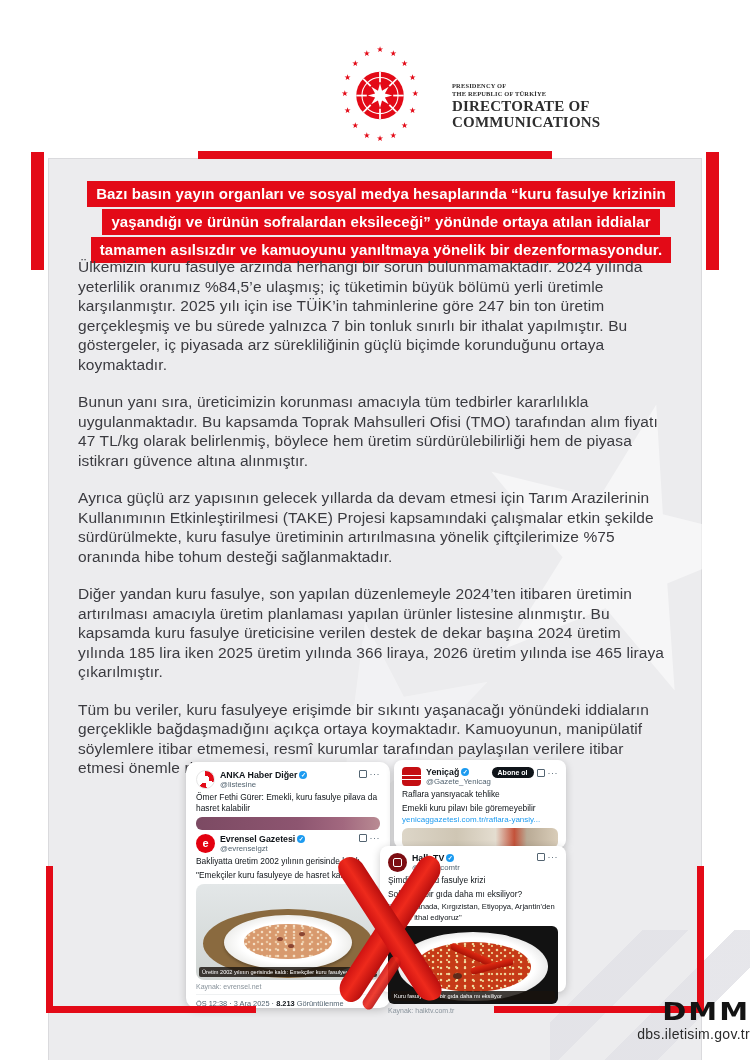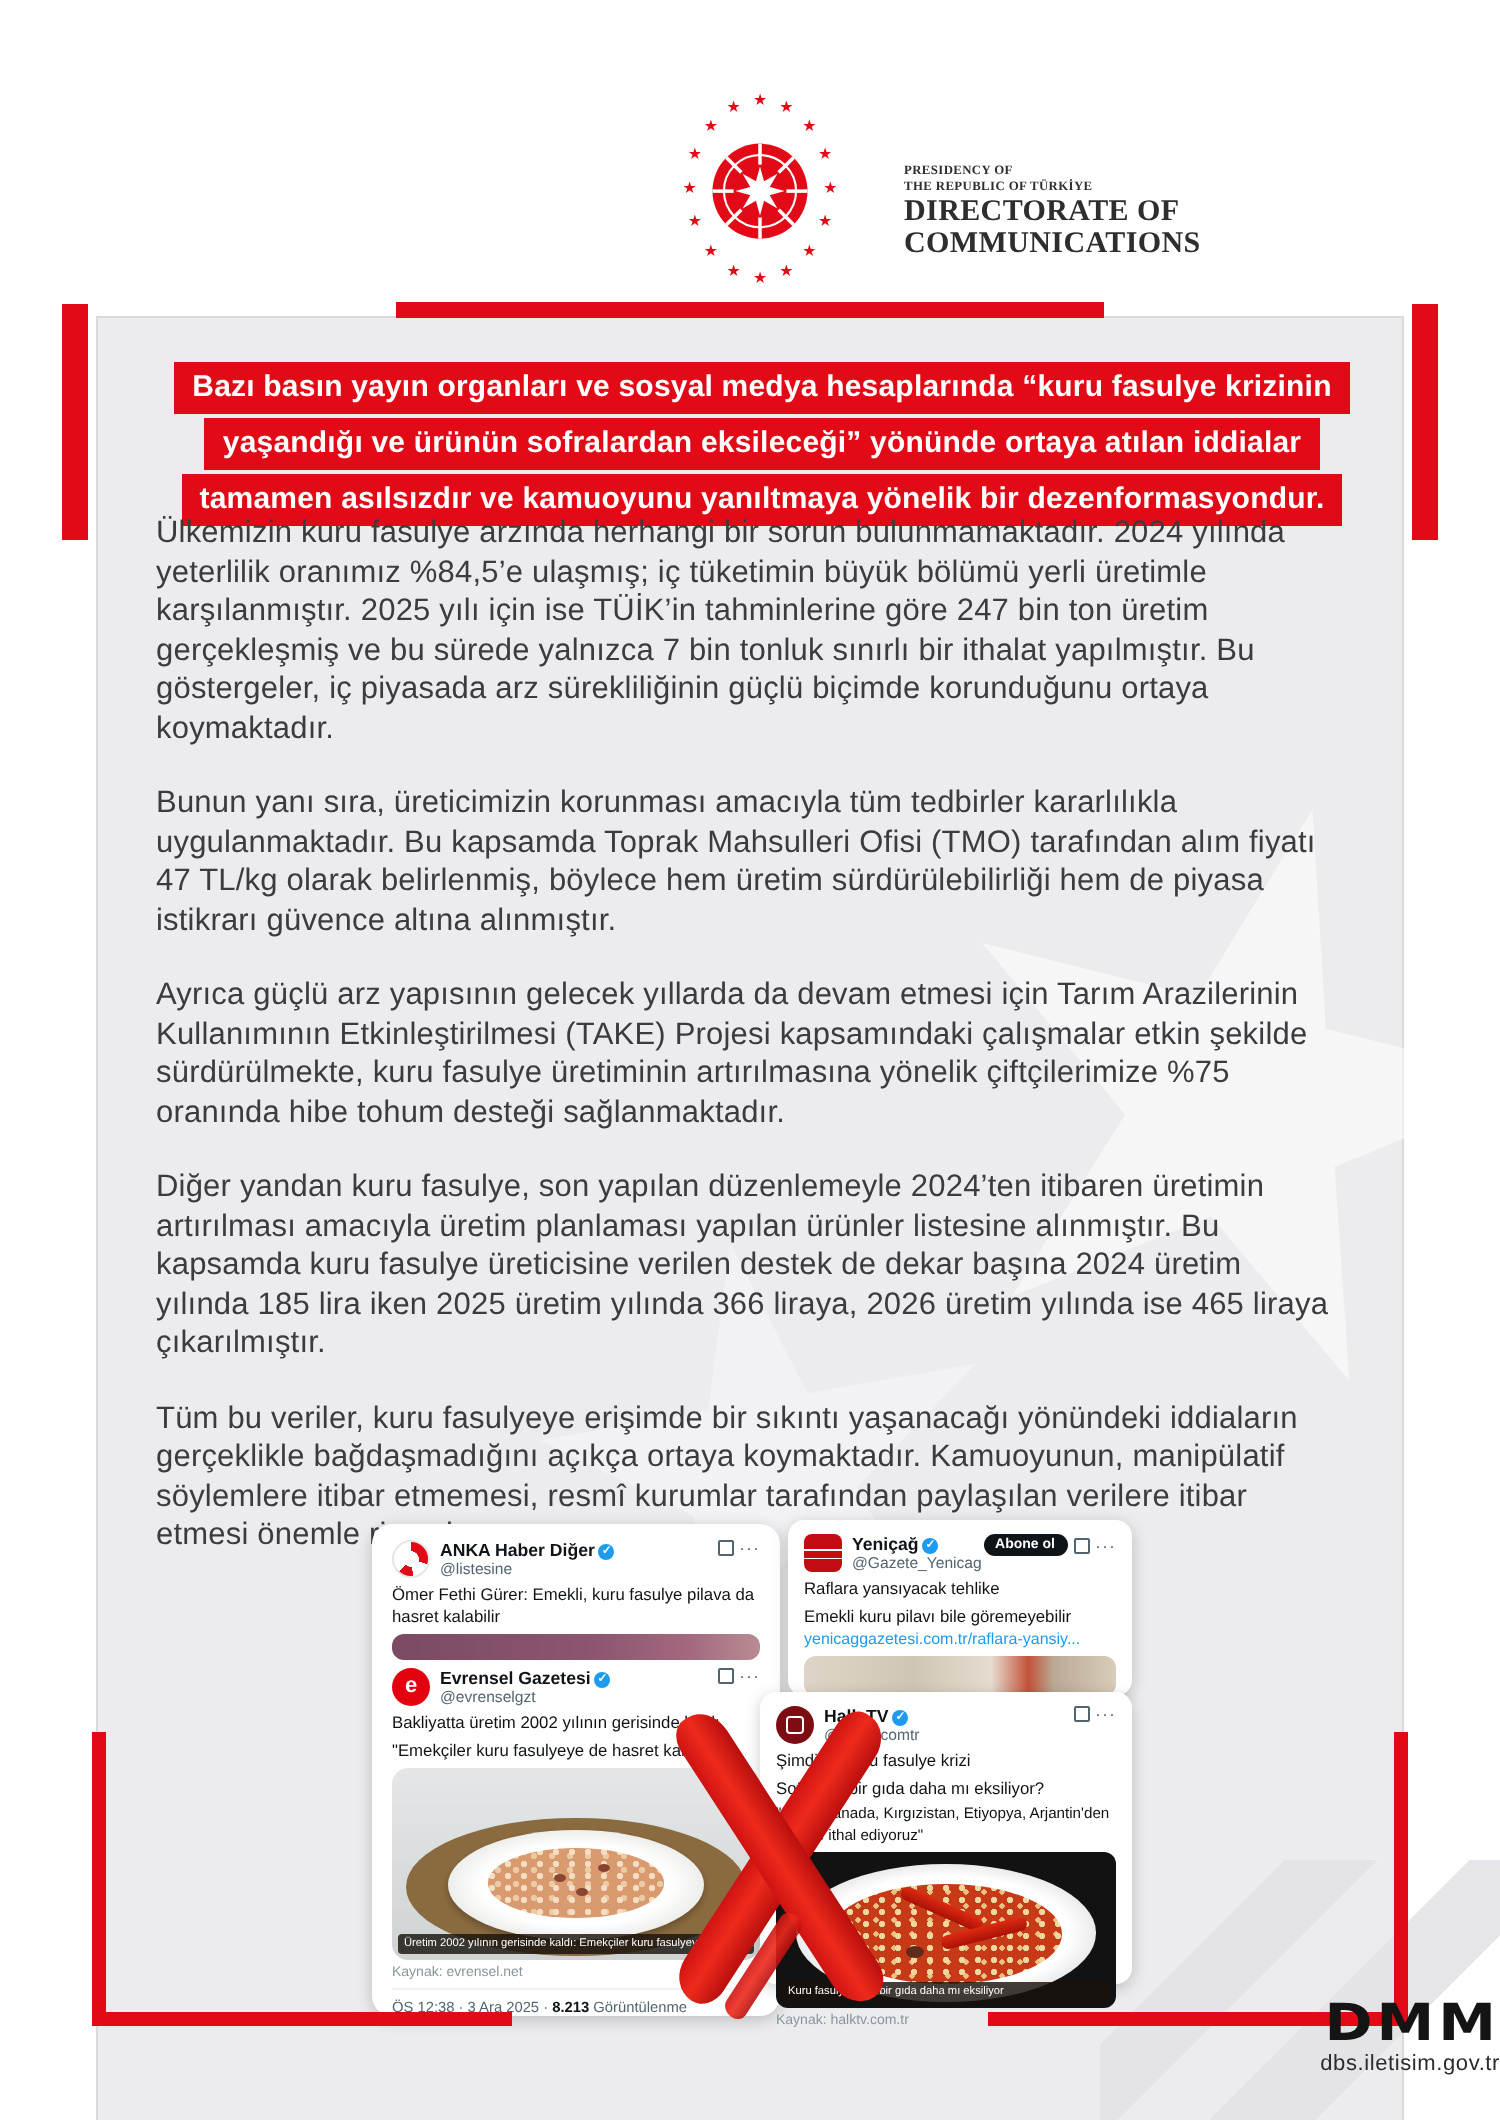--- a/index.html
+++ b/index.html
@@ -115,21 +115,21 @@
   .bx{position:absolute;left:50%;top:50%;width:25px;height:168px;background:linear-gradient(90deg,#cf1312,#ee2a1c 45%,#b90f0e);
       border-radius:40% 55% 45% 60% / 8% 10% 8% 10%;}
   .bx.b1{transform:translate(-50%,-50%) rotate(33deg);}
   .bx.b2{transform:translate(-50%,-50%) rotate(-33deg);}
   .bx.b3{width:12px;height:60px;transform:translate(-120%,40%) rotate(33deg);opacity:.9;}
 
   
   .dmm{position:absolute;left:0;right:0;top:986px;text-align:right;z-index:4;margin-top:10px;}
   .dmm-logo{font-family:"DejaVu Sans",sans-serif;font-size:29px;font-weight:bold;letter-spacing:2px;color:#141414;
             transform:scaleY(.88);line-height:30px;}
-  .dmm-url{font-size:11px;color:#2b2b2b;letter-spacing:.3px;margin-top:0;}
+  .dmm-url{font-size:14px;color:#2b2b2b;letter-spacing:.3px;margin-top:0;}
 </style>
 </head>
 <body>
 
 <div class="page">
 
 
   <div class="emblem">
     <svg viewBox="0 0 100 125" width="88" height="112">
       <g fill="#e30a17" font-size="9" text-anchor="middle" font-family="DejaVu Sans">

